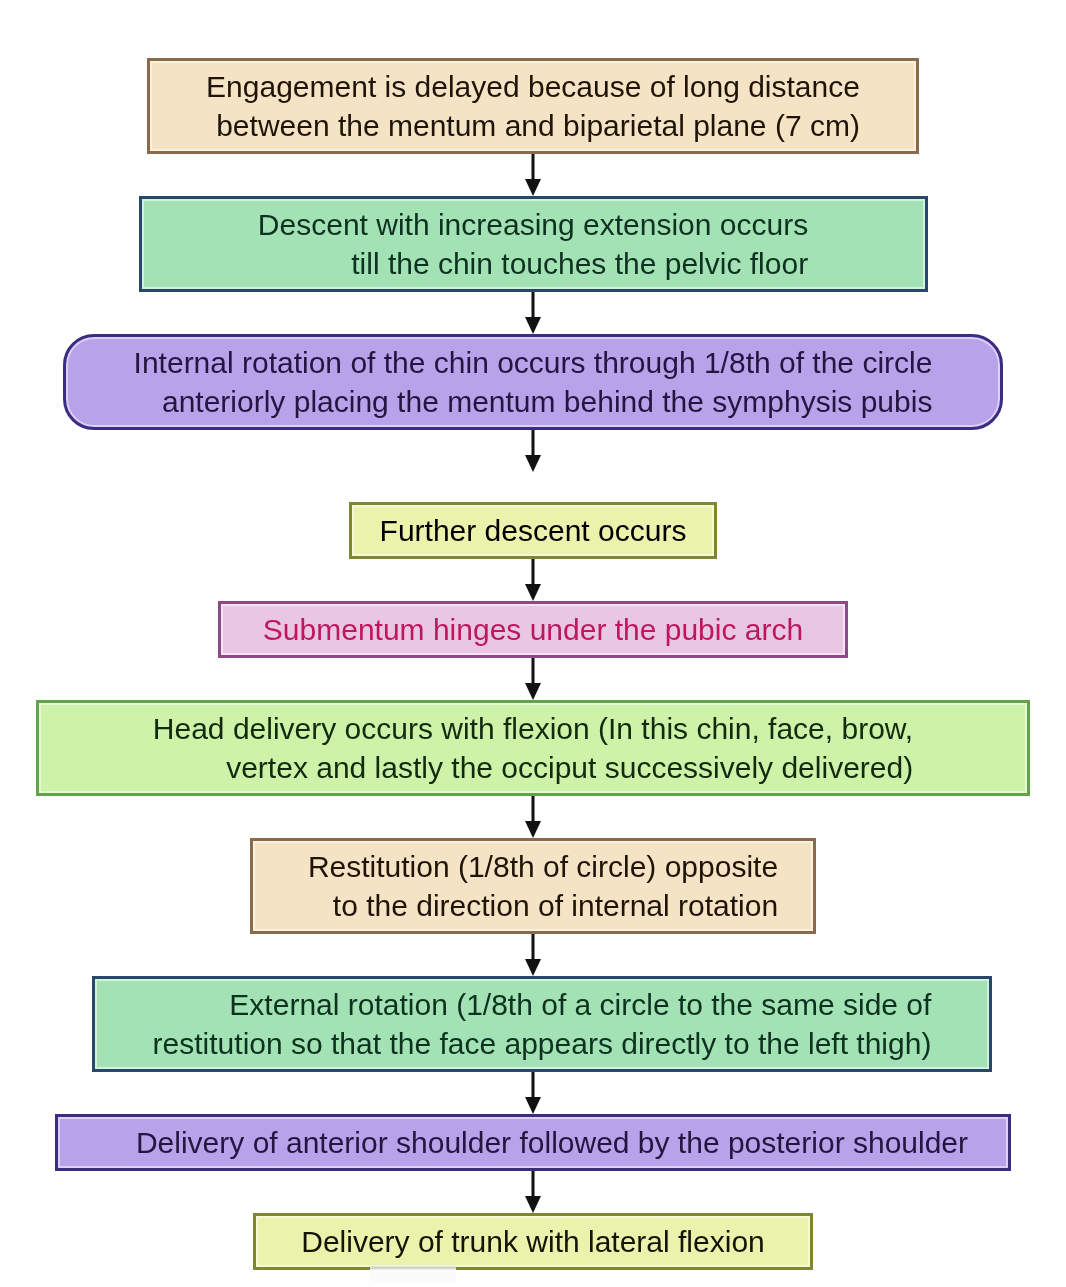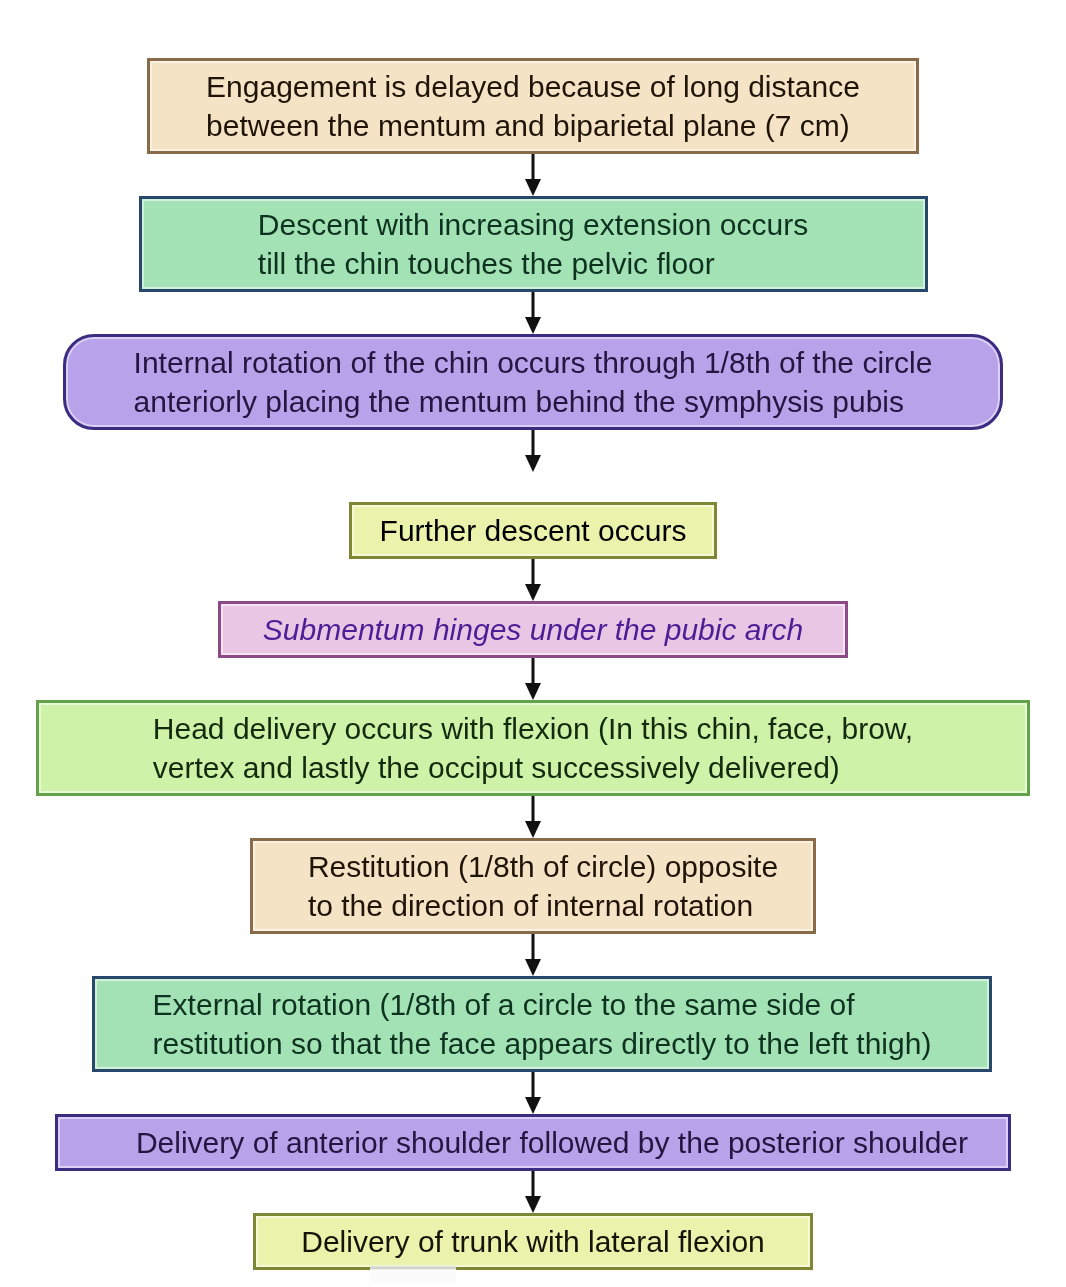--- a/index.html
+++ b/index.html
@@ -13,21 +13,21 @@
     flex-direction: column;
     align-items: center;
     padding-top: 58px;
     box-sizing: border-box;
     font-family: "Liberation Sans", "DejaVu Sans", sans-serif;
   }
   .box {
     box-sizing: border-box;
     border: 3px solid #3b82f6;
     box-shadow: inset 0 0 0 2px rgba(255,255,255,0.5);
-    text-align: left;
+    text-align: right;
     font-size: 30px;
     line-height: 39px;
     padding: 6px 10px;
     white-space: pre-line;
     display: flex;
     align-items: center;
     justify-content: center;
   }
   
   .s1  { width: 772px; }
@@ -98,21 +98,21 @@
 
   <div class="box s4" style="background-color: rgb(234, 242, 171); border-color: rgb(126, 135, 52); color: #000000; margin-top: 30px;">Further descent occurs</div>
 
   <div class="arrow" style="color: rgb(17, 17, 17);">
     <svg viewBox="0 0 22 42" xmlns="http://www.w3.org/2000/svg">
         <rect x="9.5" y="0" width="3" height="27" fill="currentColor"></rect>
         <polygon points="3,25 19,25 11,42" fill="currentColor"></polygon>
       </svg>
   </div>
 
-  <div class="box s5" style="background-color: rgb(233, 199, 228); border-color: rgb(140, 74, 135); color: #4c1d95; font-style: italic;">Submentum hinges under the pubic arch</div>
+  <div class="box s5" style="background-color: rgb(233, 199, 228); border-color: rgb(140, 74, 135); color: #be185d;">Submentum hinges under the pubic arch</div>
 
   <div class="arrow" style="color: rgb(17, 17, 17);">
     <svg viewBox="0 0 22 42" xmlns="http://www.w3.org/2000/svg">
         <rect x="9.5" y="0" width="3" height="27" fill="currentColor"></rect>
         <polygon points="3,25 19,25 11,42" fill="currentColor"></polygon>
       </svg>
   </div>
 
   <div class="box s6" style="background-color: rgb(206, 242, 168); border-color: rgb(99, 162, 74); color: rgb(18, 43, 14);">Head delivery occurs with flexion (In this chin, face, brow,
 vertex and lastly the occiput successively delivered)</div>

